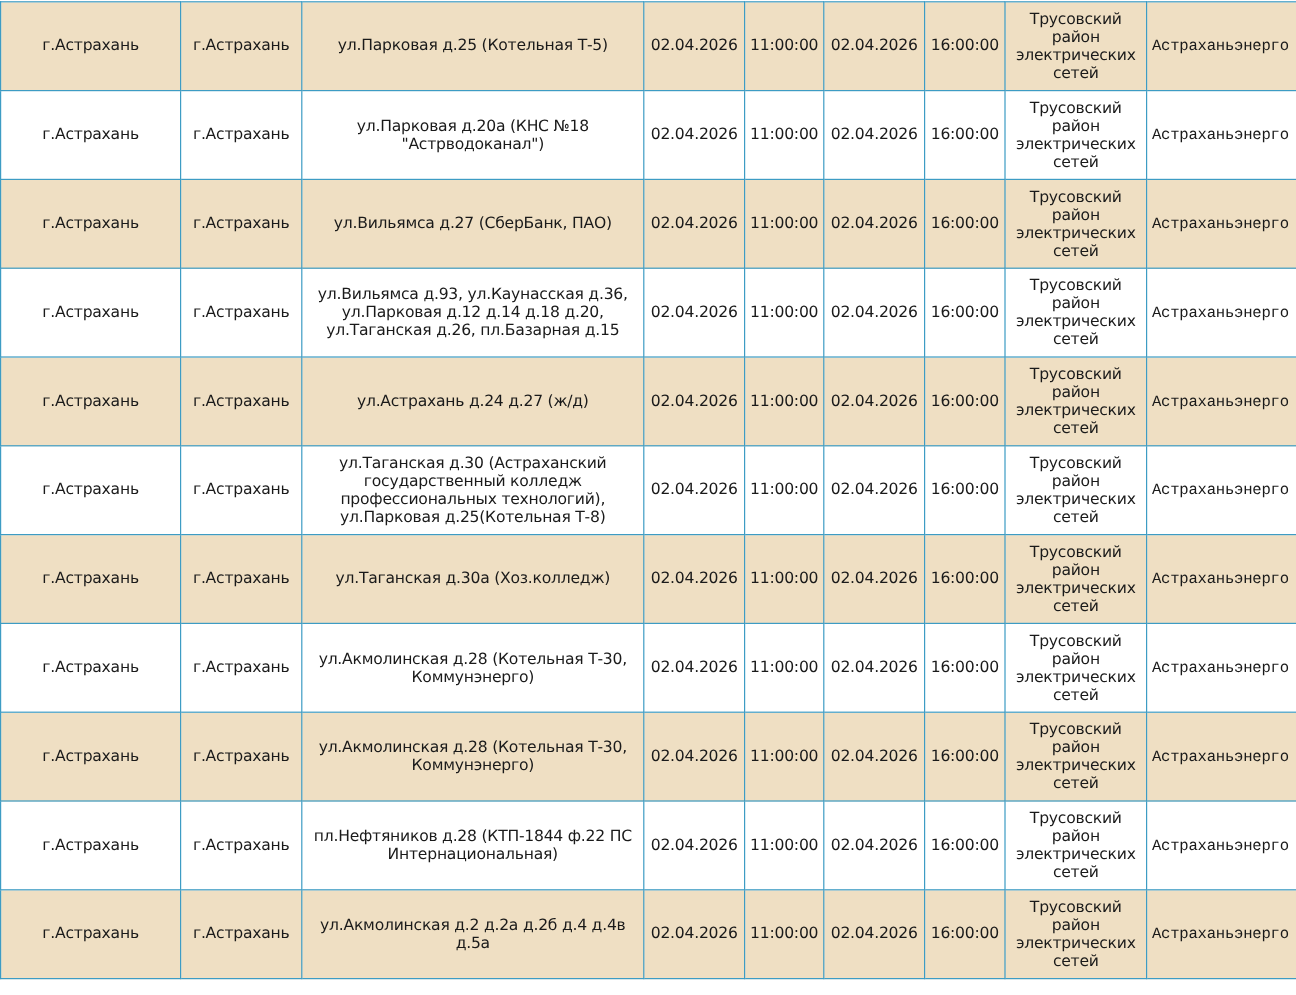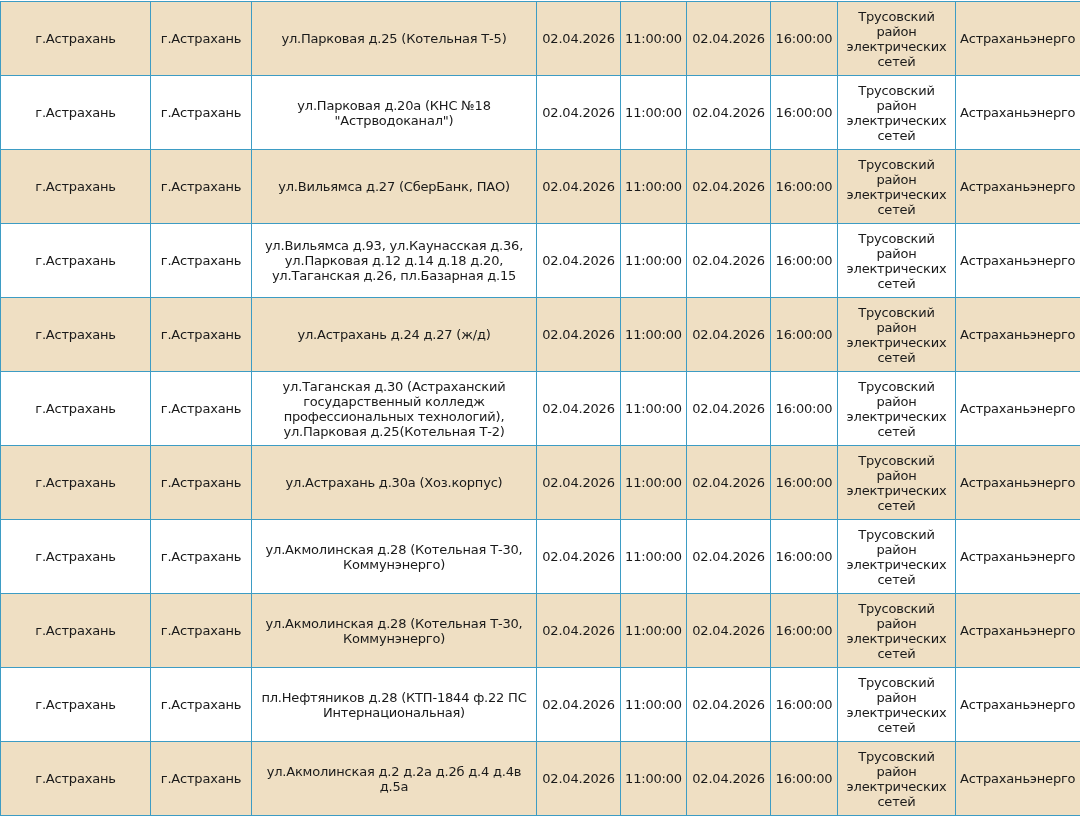--- a/index.html
+++ b/index.html
@@ -29,21 +29,21 @@
     col.c1 { width: 150px; }
     col.c2 { width: 101px; }
     col.c3 { width: 285px; }
     col.c4 { width: 84px; }
     col.c5 { width: 66px; }
     col.c6 { width: 84px; }
     col.c7 { width: 67px; }
     col.c8 { width: 118px; }
     col.c9 { width: 126px; }
     td.addr { padding: 0 10px; }
-    td.org { text-align: left !important; padding-left: 4px; }
+    td.org { text-align: left !important; padding-left: 4px; font-family: Liberation Mono, monospace; }
   </style>
 </head>
 <body>
 
 <table class="outages">
   <colgroup>
     <col class="c1">
       <col class="c2">
       <col class="c3">
       <col class="c4">
@@ -110,33 +110,33 @@
     <td>11:00:00</td>
     <td>02.04.2026</td>
     <td>16:00:00</td>
     <td>Трусовский район электрических сетей</td>
     <td class="org">Астраханьэнерго</td>
   </tr>
 
   <tr class="even">
     <td>г.Астрахань</td>
     <td>г.Астрахань</td>
-    <td class="addr">ул.Таганская д.30 (Астраханский государственный колледж профессиональных технологий), ул.Парковая д.25(Котельная Т-2)</td>
+    <td class="addr">ул.Таганская д.30 (Астраханский государственный колледж профессиональных технологий), ул.Парковая д.25(Котельная Т-8)</td>
     <td>02.04.2026</td>
     <td>11:00:00</td>
     <td>02.04.2026</td>
     <td>16:00:00</td>
     <td>Трусовский район электрических сетей</td>
     <td class="org">Астраханьэнерго</td>
   </tr>
 
   <tr class="odd">
     <td>г.Астрахань</td>
     <td>г.Астрахань</td>
-    <td class="addr">ул.Астрахань д.30а (Хоз.корпус)</td>
+    <td class="addr">ул.Таганская д.30а (Хоз.колледж)</td>
     <td>02.04.2026</td>
     <td>11:00:00</td>
     <td>02.04.2026</td>
     <td>16:00:00</td>
     <td>Трусовский район электрических сетей</td>
     <td class="org">Астраханьэнерго</td>
   </tr>
 
   <tr class="even">
     <td>г.Астрахань</td>

